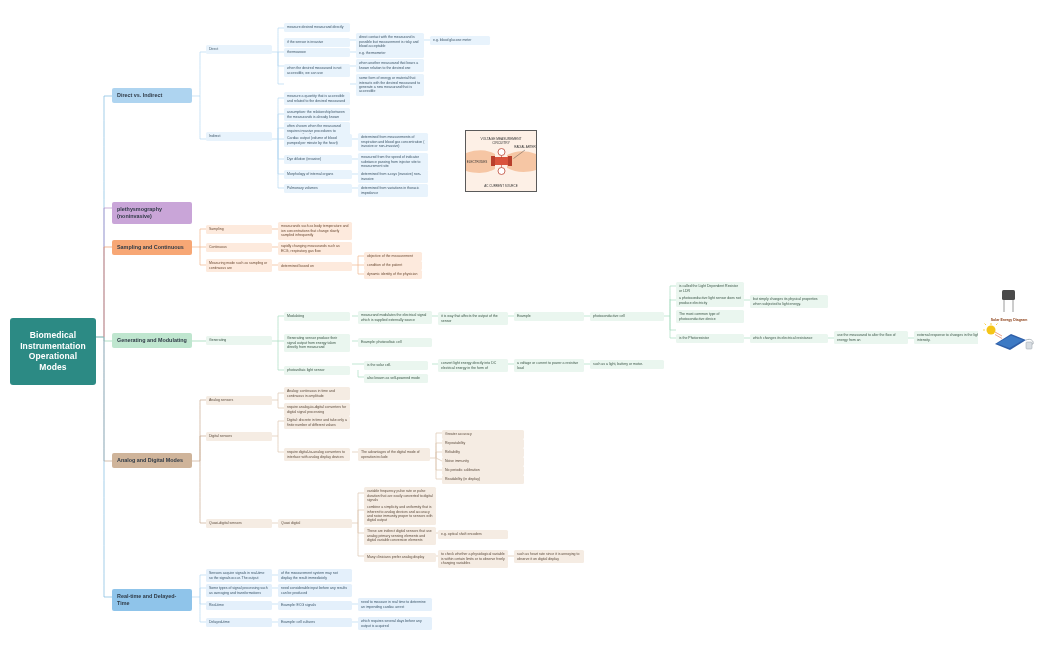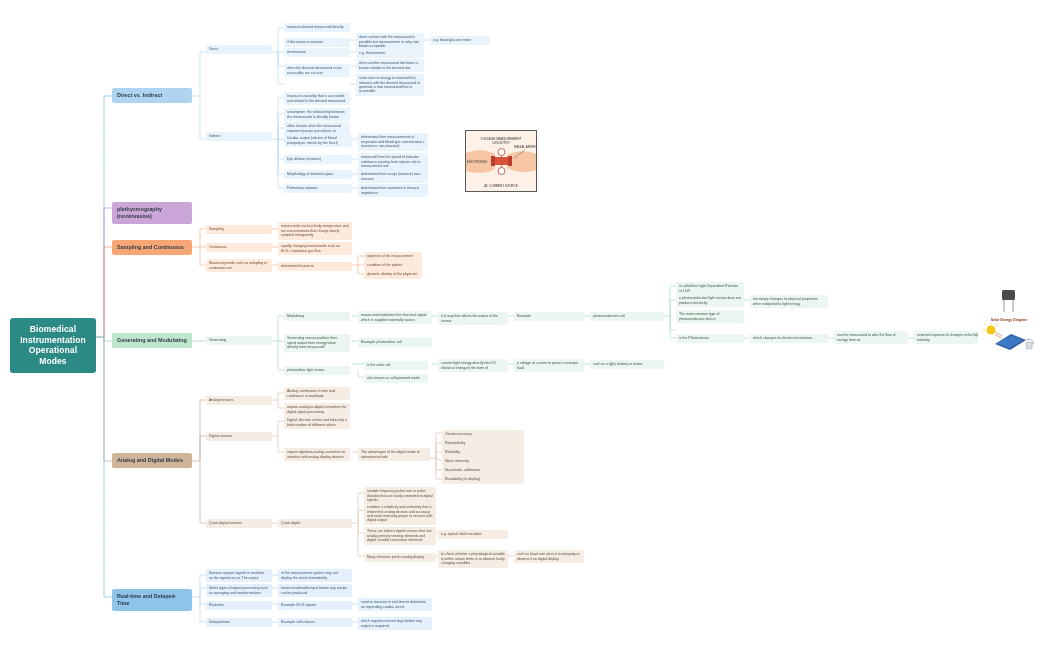--- a/index.html
+++ b/index.html
@@ -22,21 +22,21 @@
   }
   .node .txt{display:block;}
 
   
   .n-root{
     background:#2c8a84;
     color:#ffffff;
     font-weight:bold;
     font-size:8.5px;
     text-align:center;
-    padding:6px 4px;
+    padding:12px 4px;
     border-radius:3px;
     letter-spacing:.1px;
   }
 
   
   .b1{
     font-size:5.4px;
     font-weight:bold;
     padding:4px 5px;
     border-radius:2px;

